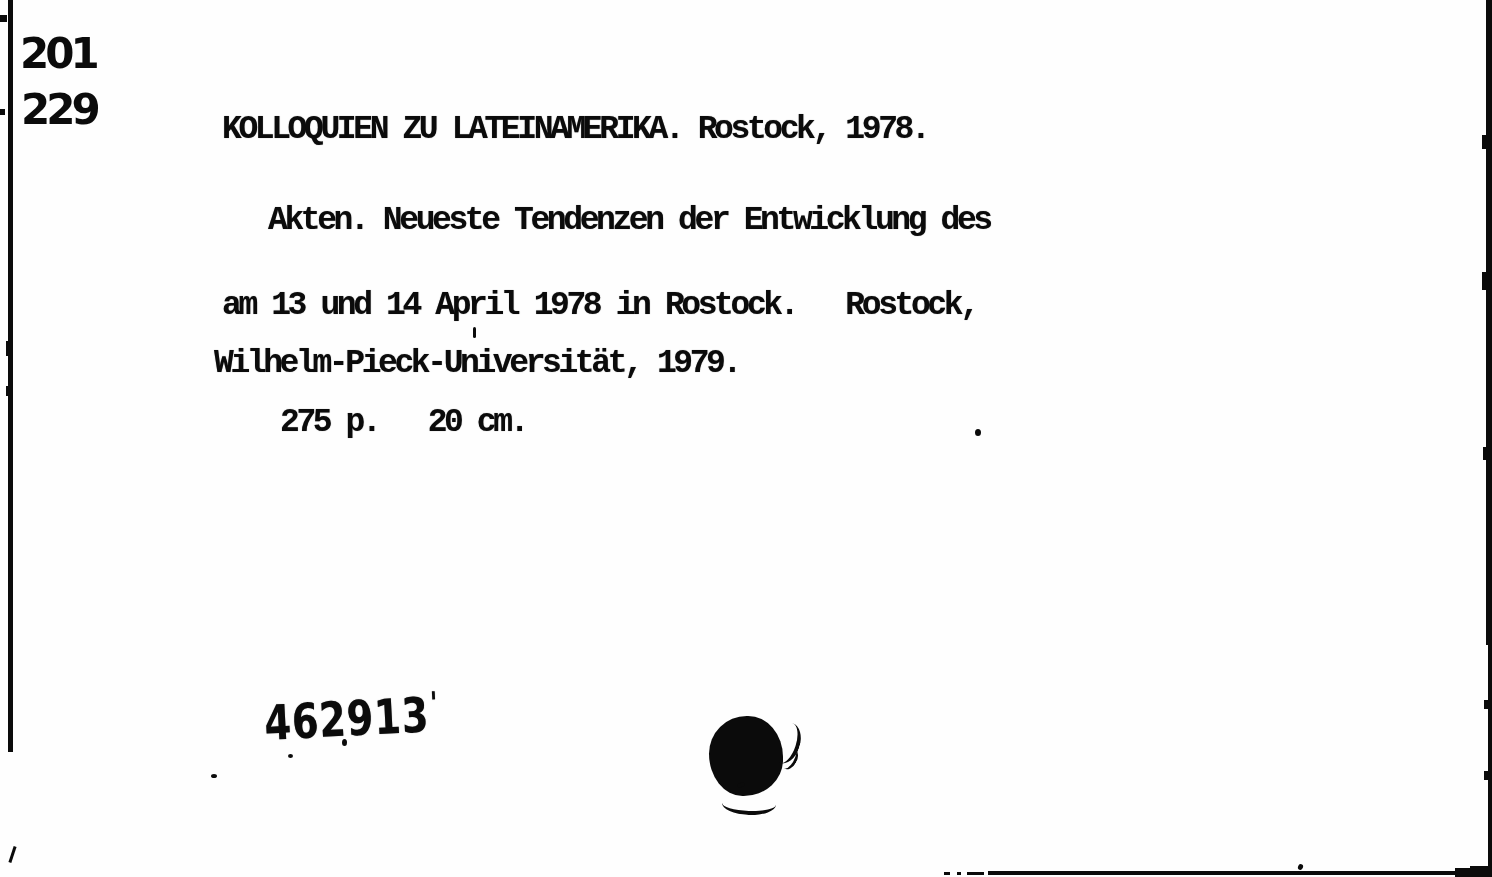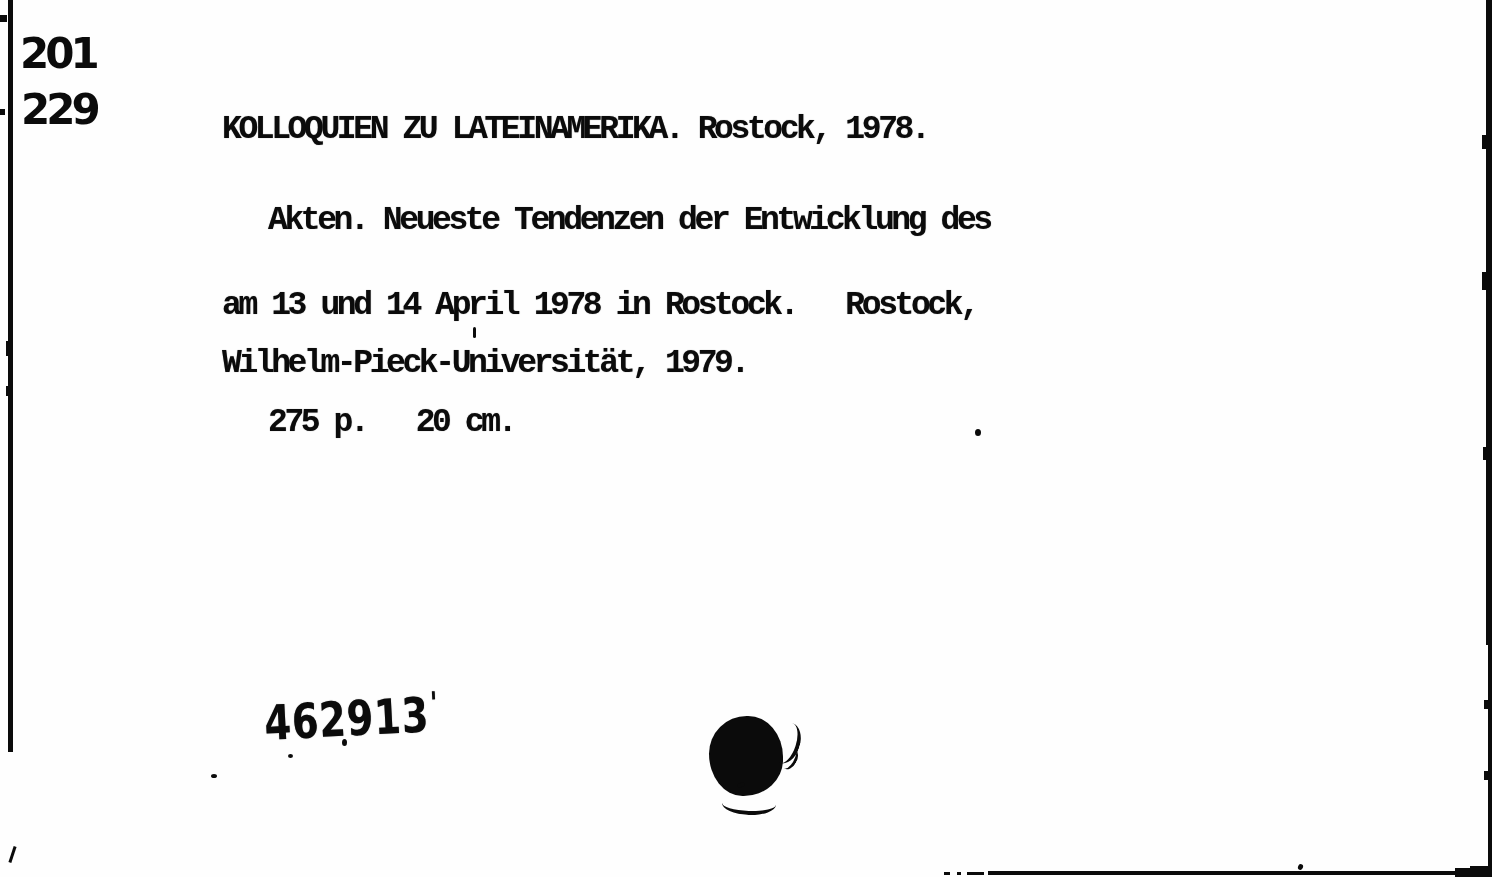--- a/index.html
+++ b/index.html
@@ -13,22 +13,22 @@
   .typed{
     position:absolute;white-space:pre;line-height:1;
     font-family:Liberation Mono, monospace;
     font-weight:700;font-size:33px;letter-spacing:-3.4px;
     color:var(--ink);text-shadow:0 0 1px rgba(0,0,0,.45);
   }
   .t-l1{left:222px;top:113px;}
   .t-l2{left:268px;top:172px;margin-top:32px;}
   .t-l3{left:222px;top:230px;}
   .t-l4{left:222px;top:289px;text-align:right;}
-  .t-l5{left:222px;top:347px;}
-  .t-l6{left:268px;top:406px;}
+  .t-l5{left:214px;top:347px;}
+  .t-l6{left:280px;top:406px;}
   
   .margin-num{
     position:absolute;line-height:1;color:var(--ink);
     font-family:"DejaVu Sans","Liberation Sans",sans-serif;
     font-weight:700;font-size:42px;letter-spacing:-4px;margin-top:32px;
   }
   .mn-1{left:20px;top:1px;}
   .mn-2{left:21px;top:57px;}
   
   .stamp{

